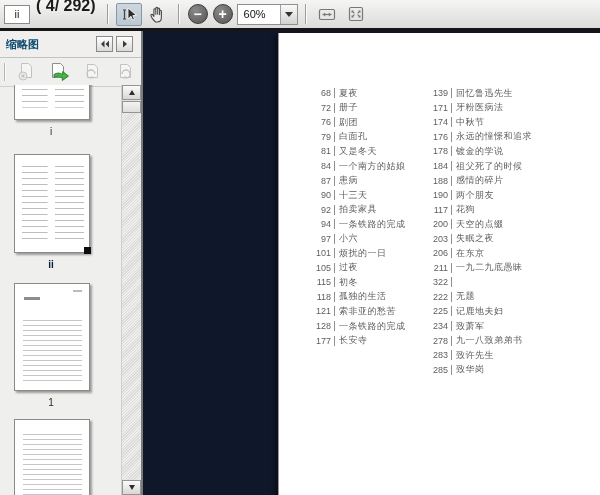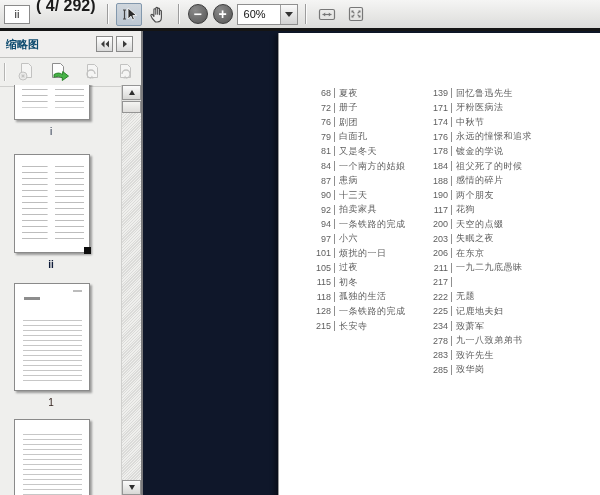--- a/index.html
+++ b/index.html
@@ -322,25 +322,29 @@
             </div>
               <div class="tocrow">
               <span class="num">115</span>
               <span class="ttl">初冬</span>
             </div>
               <div class="tocrow">
               <span class="num">118</span>
               <span class="ttl">孤独的生活</span>
             </div>
               <div class="tocrow">
+              <span class="num">121</span>
+              <span class="ttl">索非亚的愁苦</span>
+            </div>
+              <div class="tocrow">
               <span class="num">128</span>
               <span class="ttl">一条铁路的完成</span>
             </div>
               <div class="tocrow">
-              <span class="num">215</span>
+              <span class="num">177</span>
               <span class="ttl">长安寺</span>
             </div>
             </div>
           <div class="toccol c2">
 
           <div class="tocrow">
               <span class="num">139</span>
               <span class="ttl">回忆鲁迅先生</span>
             </div>
               <div class="tocrow">
@@ -385,21 +389,21 @@
             </div>
               <div class="tocrow">
               <span class="num">206</span>
               <span class="ttl">在东京</span>
             </div>
               <div class="tocrow">
               <span class="num">211</span>
               <span class="ttl">一九二九底愚昧</span>
             </div>
               <div class="tocrow">
-              <span class="num">217</span>
+              <span class="num">322</span>
             </div>
               <div class="tocrow">
               <span class="num">222</span>
               <span class="ttl">无题</span>
             </div>
               <div class="tocrow">
               <span class="num">225</span>
               <span class="ttl">记鹿地夫妇</span>
             </div>
               <div class="tocrow">

